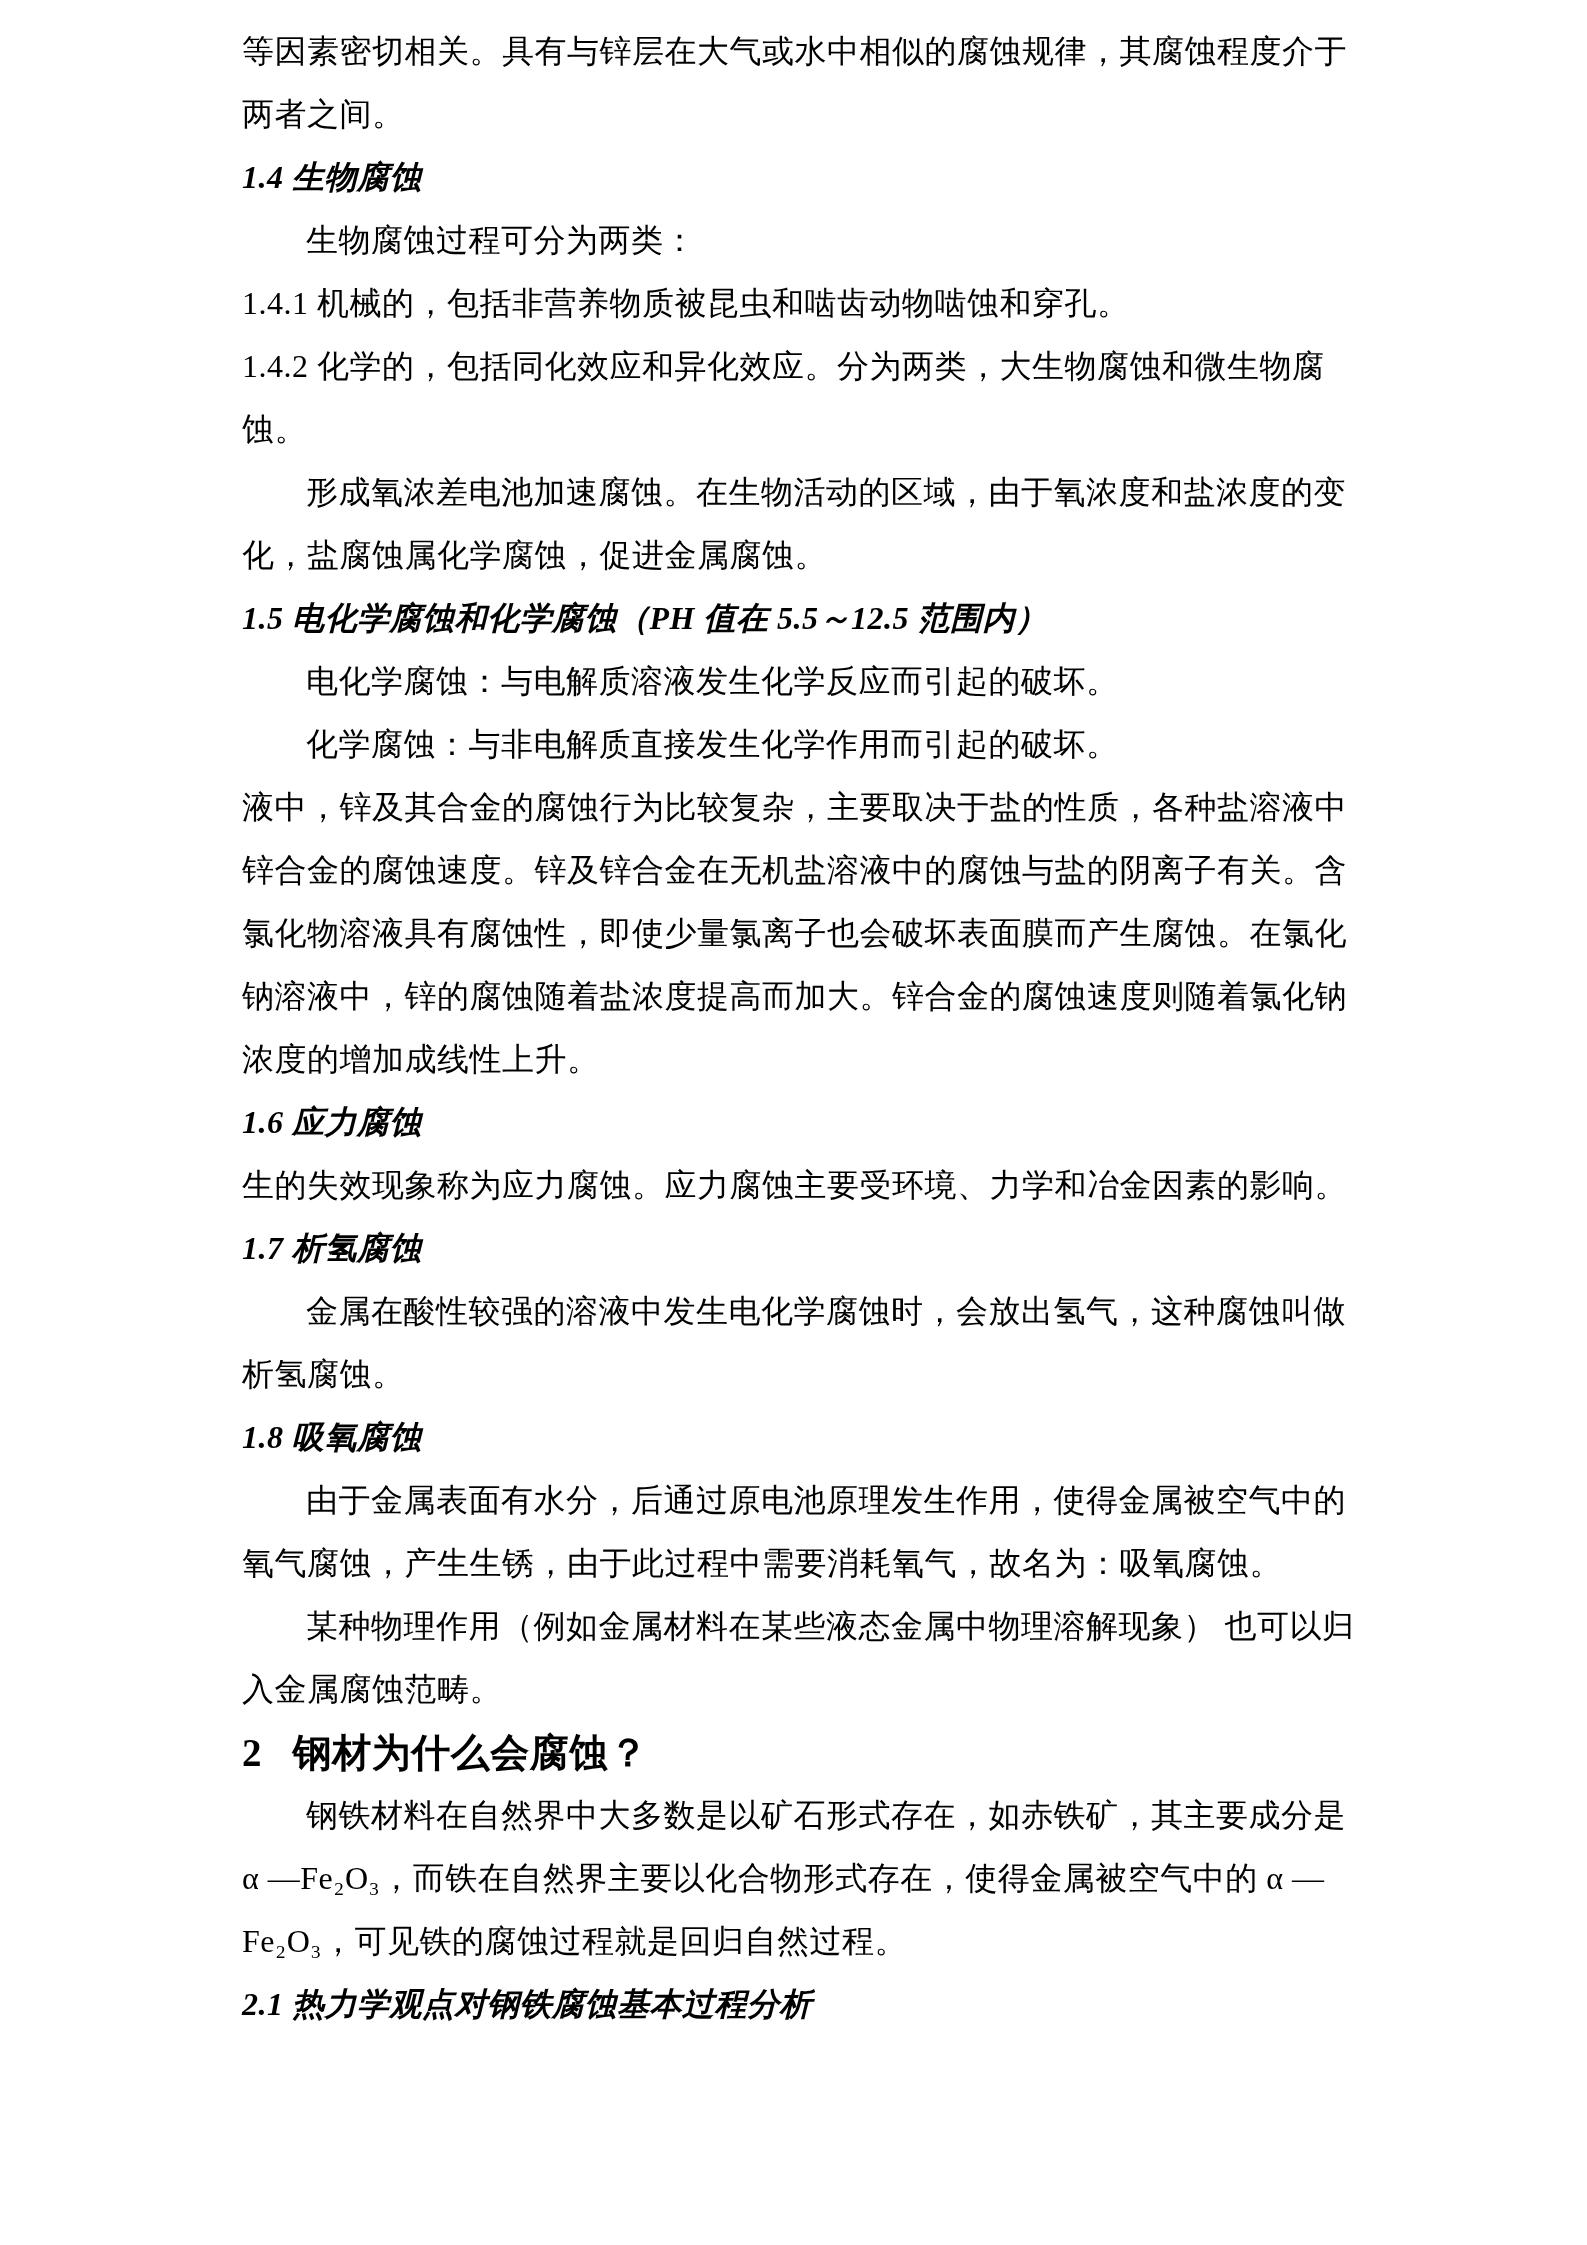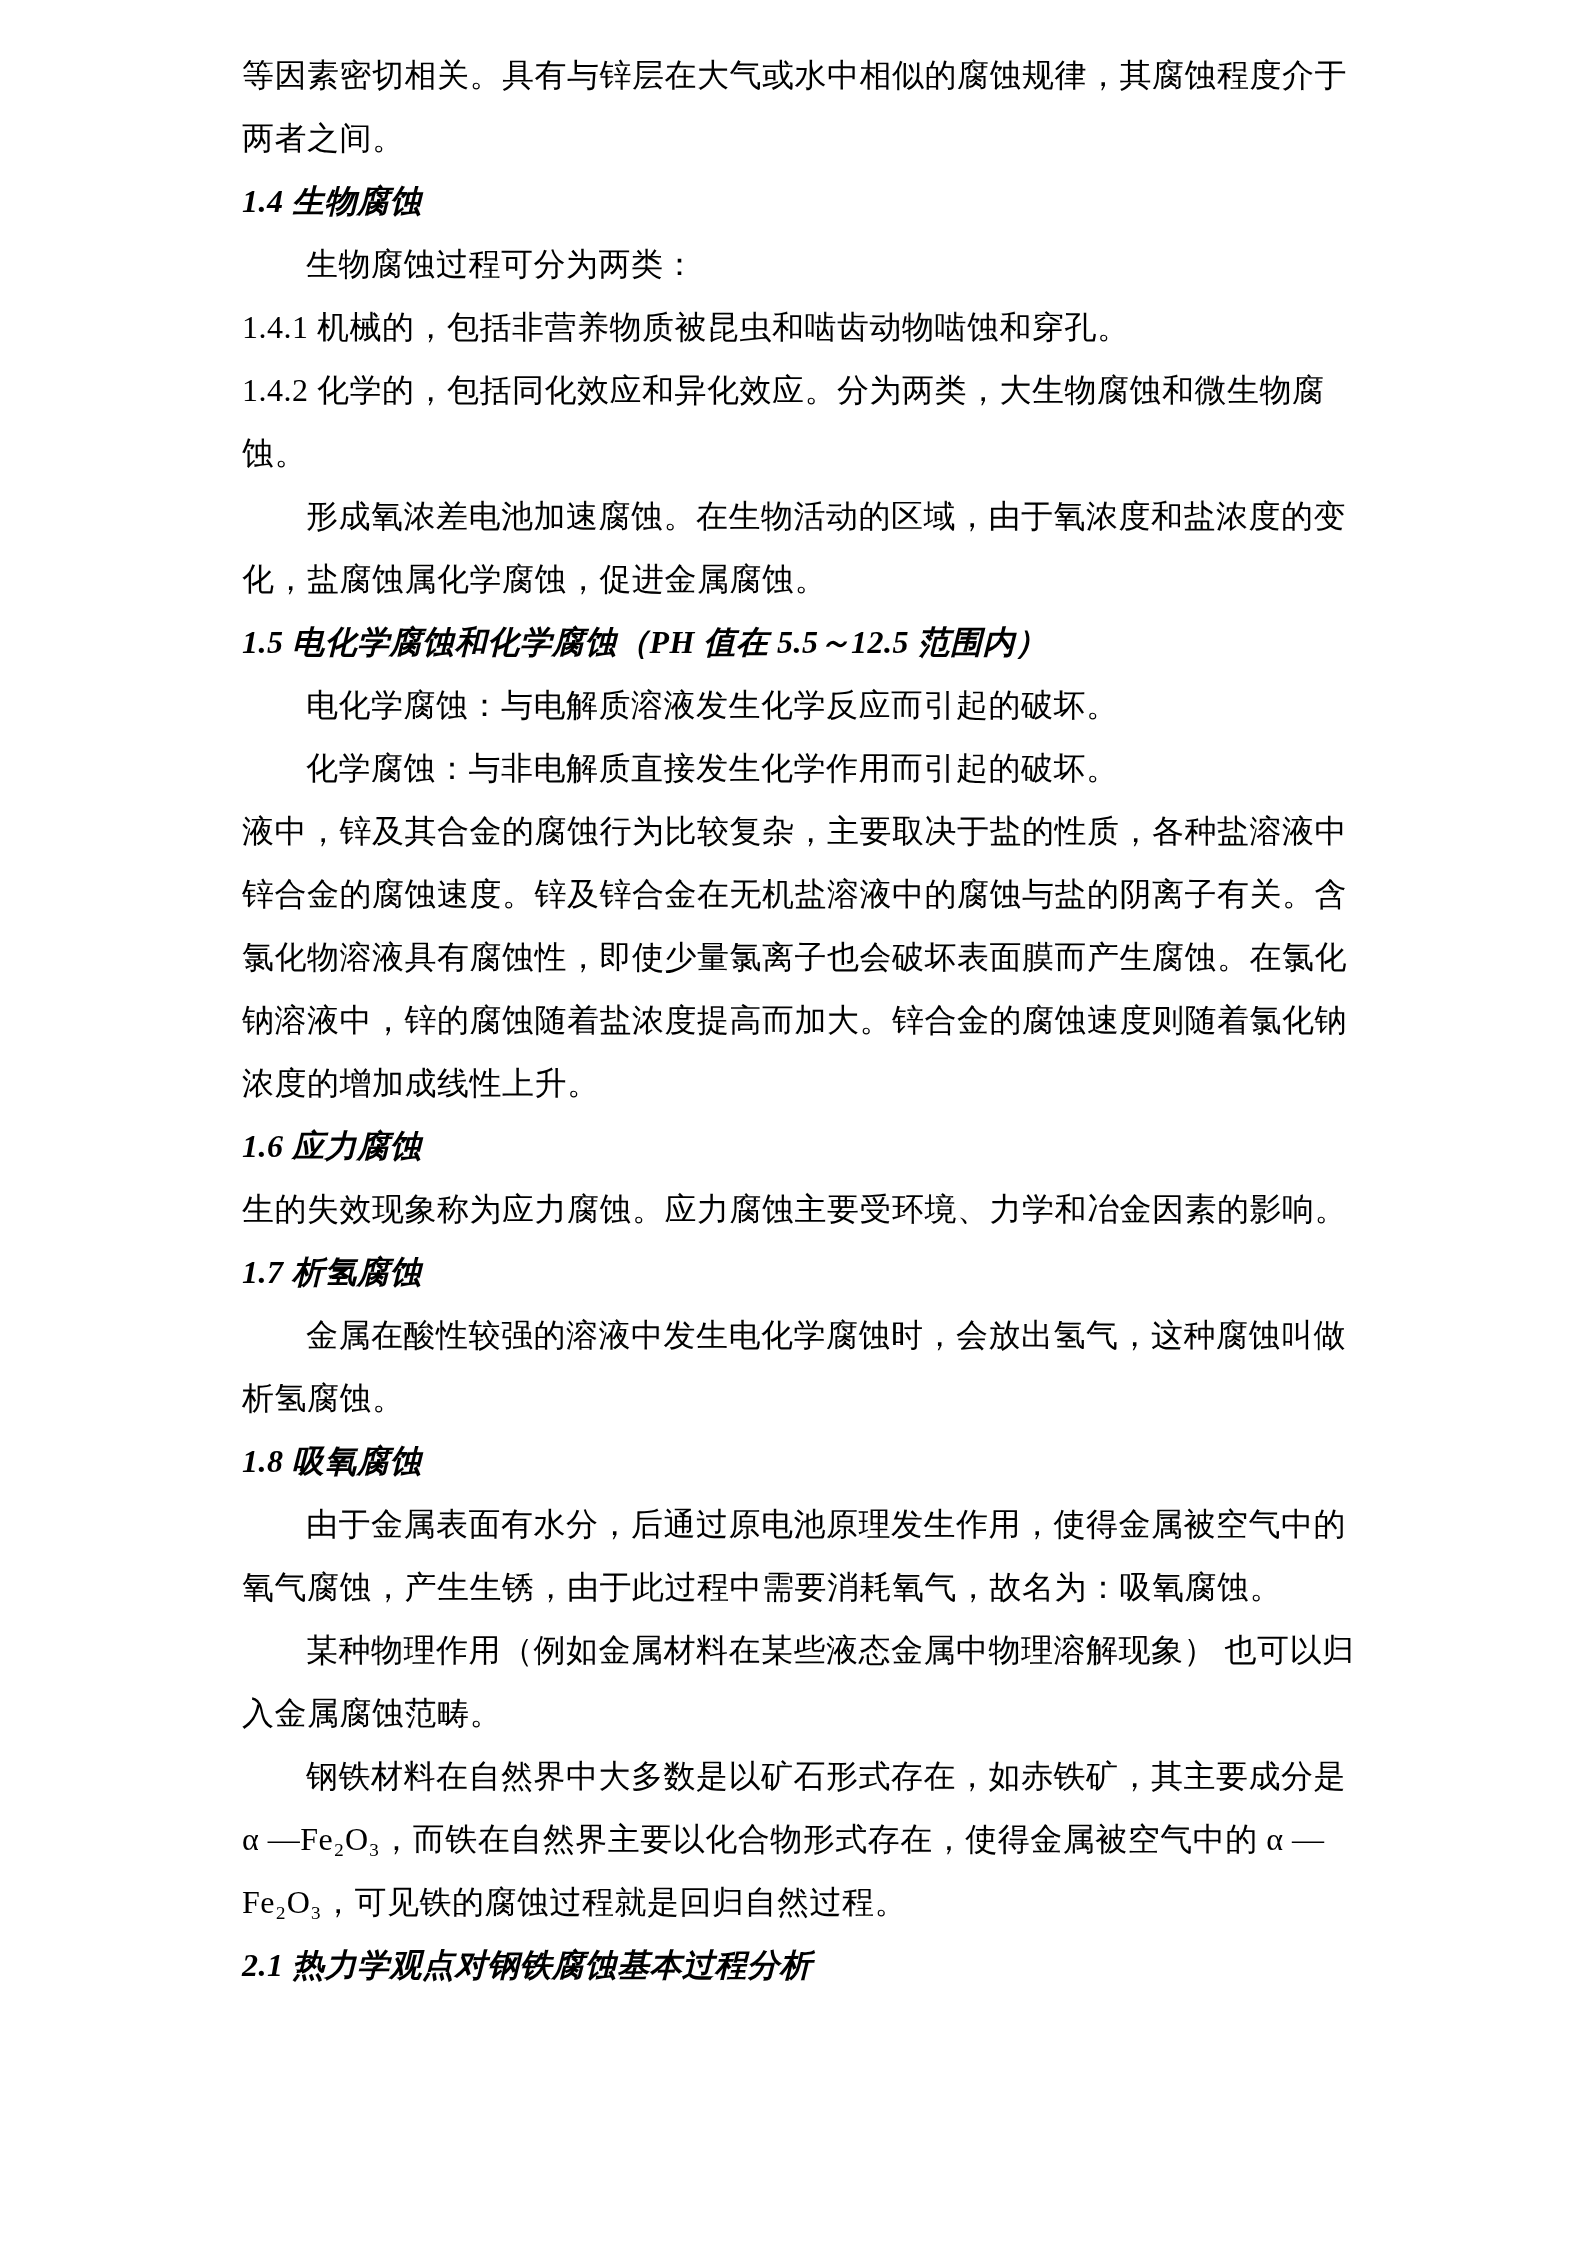--- a/index.html
+++ b/index.html
@@ -8,21 +8,21 @@
     width:1587px;
     height:2245px;
     background:#ffffff;
     color:#000000;
     font-family:"Liberation Serif","DejaVu Serif",serif;
     overflow:hidden;
   }
   .content{
     position:absolute;
     left:242px;
-    top:44px;
+    top:20px;
     width:1100px;
   }
   .line{
     height:63px;
     line-height:63px;
     font-size:32px;
     white-space:pre;
     letter-spacing:0.5px;
   }
   .indent{padding-left:64px;}
@@ -54,18 +54,19 @@
     <div class="line heading">1.6 应力腐蚀</div>
     <div class="line">生的失效现象称为应力腐蚀。应力腐蚀主要受环境、力学和冶金因素的影响。</div>
     <div class="line heading">1.7 析氢腐蚀</div>
     <div class="line indent">金属在酸性较强的溶液中发生电化学腐蚀时，会放出氢气，这种腐蚀叫做</div>
     <div class="line">析氢腐蚀。</div>
     <div class="line heading">1.8 吸氧腐蚀</div>
     <div class="line indent">由于金属表面有水分，后通过原电池原理发生作用，使得金属被空气中的</div>
     <div class="line">氧气腐蚀，产生生锈，由于此过程中需要消耗氧气，故名为：吸氧腐蚀。</div>
     <div class="line indent">某种物理作用（例如金属材料在某些液态金属中物理溶解现象） 也可以归</div>
     <div class="line">入金属腐蚀范畴。</div>
+    <div class="line h-large">2   钢材为什么会腐蚀？</div>
     <div class="line indent">钢铁材料在自然界中大多数是以矿石形式存在，如赤铁矿，其主要成分是</div>
     <div class="line">α —Fe₂O₃，而铁在自然界主要以化合物形式存在，使得金属被空气中的 α —</div>
     <div class="line">Fe₂O₃，可见铁的腐蚀过程就是回归自然过程。</div>
     <div class="line heading">2.1 热力学观点对钢铁腐蚀基本过程分析</div>
   </div>
 </div>
 
 </body></html>

